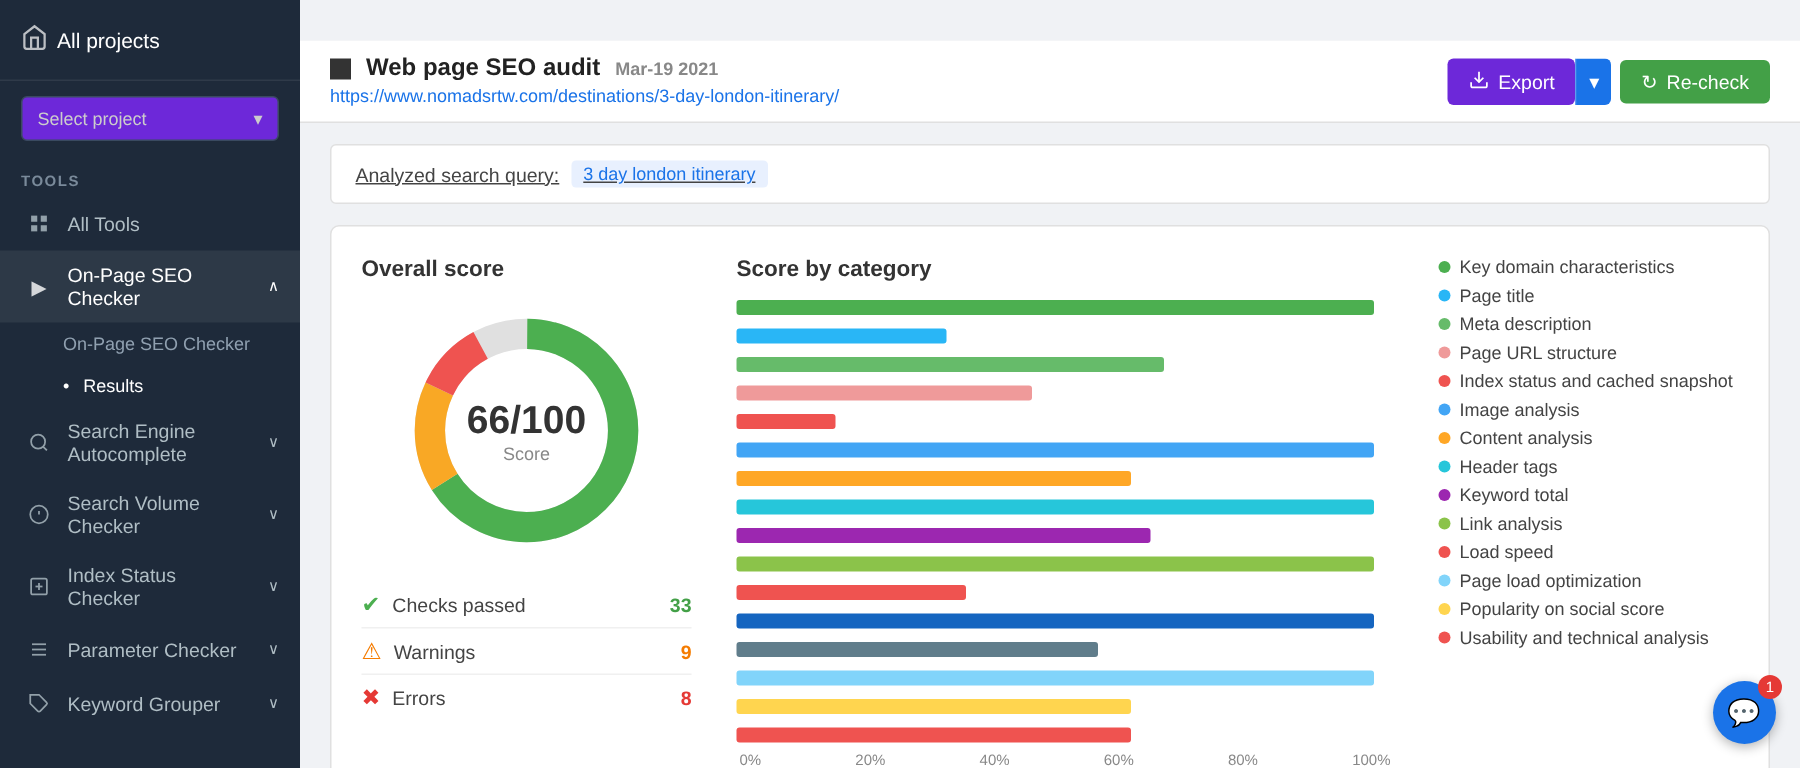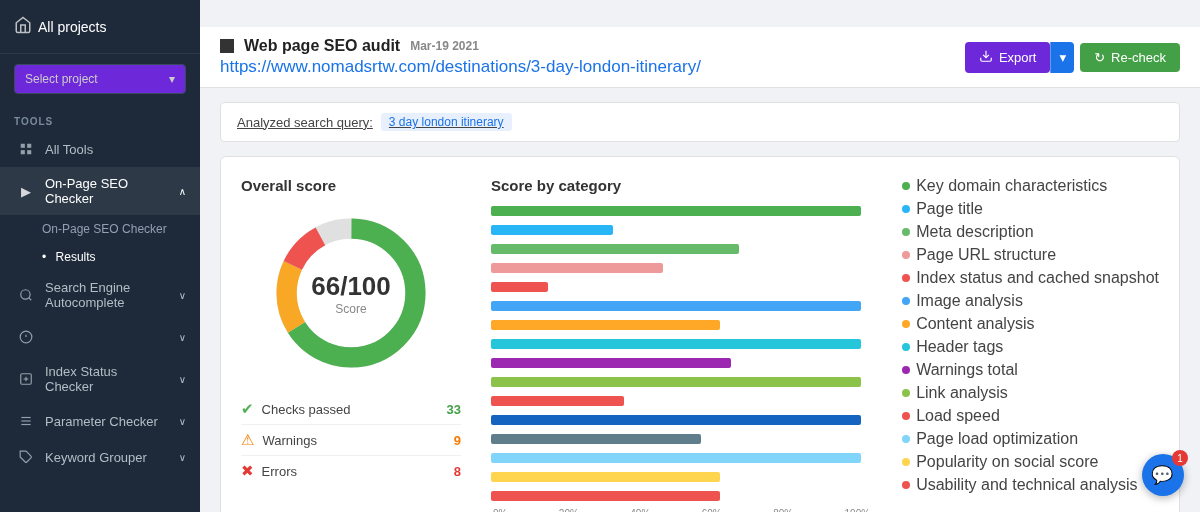--- a/index.html
+++ b/index.html
@@ -20,21 +20,21 @@
     .sidebar-sub-item.active { color: #fff; }
     .sidebar-sub-item.active-dot::before { content: '•'; margin-right: 6px; color: #fff; }
 
     
     .main { flex: 1; display: flex; flex-direction: column; overflow: hidden; margin-top: 27px; }
     .top-bar { background: #fff; border-bottom: 1px solid #e0e0e0; padding: 10px 20px; display: flex; align-items: center; gap: 12px; }
     .page-title-area { flex: 1; }
     .page-title { font-size: 16px; font-weight: 600; color: #222; display: flex; align-items: center; gap: 10px; }
     .page-title .color-square { width: 14px; height: 14px; background: #333; flex-shrink: 0; }
     .page-date { font-size: 12px; color: #888; }
-    .page-url { font-size: 17px; color: #1a73e8; margin-top: 2px; }
+    .page-url { font-size: 12px; color: #1a73e8; margin-top: 2px; }
     .top-actions { display: flex; align-items: center; gap: 6px; }
     .btn-export { background: #6d28d9; color: #fff; border: none; border-radius: 4px; padding: 7px 14px; font-size: 13px; cursor: pointer; display: flex; align-items: center; gap: 6px; }
     .btn-export-split { background: #1a73e8; color: #fff; border: none; border-radius: 0 4px 4px 0; padding: 7px 8px; cursor: pointer; border-left: 1px solid rgba(255,255,255,0.3); }
     .btn-recheck { background: #43a047; color: #fff; border: none; border-radius: 4px; padding: 7px 14px; font-size: 13px; cursor: pointer; display: flex; align-items: center; gap: 6px; }
 
     
     .content { flex: 1; padding: 14px 20px; overflow-y: auto; }
     .query-bar { background: #fff; border: 1px solid #e0e0e0; border-radius: 4px; padding: 10px 16px; margin-bottom: 14px; font-size: 13px; color: #444; display: flex; align-items: center; gap: 8px; text-decoration: underline; }
     .query-badge { background: #e8f0fe; color: #1a73e8; border-radius: 3px; padding: 2px 8px; font-size: 12px; }
 
@@ -57,21 +57,21 @@
     
     .score-by-category { flex: 1; }
     .score-by-category h3 { font-size: 15px; font-weight: 600; color: #333; margin-bottom: 10px; }
     .bars-section { flex: 1; }
     .bar-row { display: flex; align-items: center; margin-bottom: 5px; height: 14px; }
     .bar-fill { height: 10px; border-radius: 2px; }
     .axis-labels { display: flex; justify-content: space-between; font-size: 10px; color: #888; margin-top: 4px; padding: 0 2px; }
 
     
     .legend { min-width: 200px; }
-    .legend-item { display: flex; align-items: center; gap: 6px; font-size: 16px; color: #444; margin-bottom: 5px; }
+    .legend-item { display: flex; align-items: center; gap: 6px; font-size: 12px; color: #444; margin-bottom: 5px; }
     .legend-dot { width: 8px; height: 8px; border-radius: 50%; flex-shrink: 0; }
 
     
     .chat-bubble { position: fixed; bottom: 16px; right: 16px; width: 42px; height: 42px; background: #1a73e8; border-radius: 50%; display: flex; align-items: center; justify-content: center; cursor: pointer; box-shadow: 0 2px 8px rgba(0,0,0,0.3); }
     .chat-bubble .badge { position: absolute; top: -2px; right: -2px; width: 16px; height: 16px; background: #e53935; border-radius: 50%; font-size: 10px; color: #fff; display: flex; align-items: center; justify-content: center; }
   </style>
 </head>
 <body>
 
 <nav class="sidebar">
@@ -131,20 +131,21 @@
   </div>
 
   <div class="sidebar-item">
     <span class="icon">
       <svg width="14" height="14" viewBox="0 0 24 24" fill="none" stroke="currentColor" stroke-width="2">
           <circle cx="12" cy="12" r="10"></circle>
           <line x1="12" y1="8" x2="12" y2="12"></line>
           <line x1="12" y1="16" x2="12.01" y2="16"></line>
         </svg>
     </span>
+    <span>Search Volume Checker</span>
     <span class="chevron">∨</span>
   </div>
 
   <div class="sidebar-item">
     <span class="icon">
       <svg width="14" height="14" viewBox="0 0 24 24" fill="none" stroke="currentColor" stroke-width="2">
           <rect x="3" y="3" width="18" height="18" rx="2"></rect>
           <line x1="8" y1="12" x2="16" y2="12"></line>
           <line x1="12" y1="8" x2="12" y2="16"></line>
         </svg>
@@ -348,21 +349,21 @@
           <div class="legend-item">
             <span class="legend-dot" style="background:#ffa726"></span>
             <span>Content analysis</span>
           </div>
           <div class="legend-item">
             <span class="legend-dot" style="background:#26c6da"></span>
             <span>Header tags</span>
           </div>
           <div class="legend-item">
             <span class="legend-dot" style="background:#9c27b0"></span>
-            <span>Warnings total</span>
+            <span>Keyword total</span>
           </div>
           <div class="legend-item">
             <span class="legend-dot" style="background:#8bc34a"></span>
             <span>Link analysis</span>
           </div>
           <div class="legend-item">
             <span class="legend-dot" style="background:#ef5350"></span>
             <span>Load speed</span>
           </div>
           <div class="legend-item">

